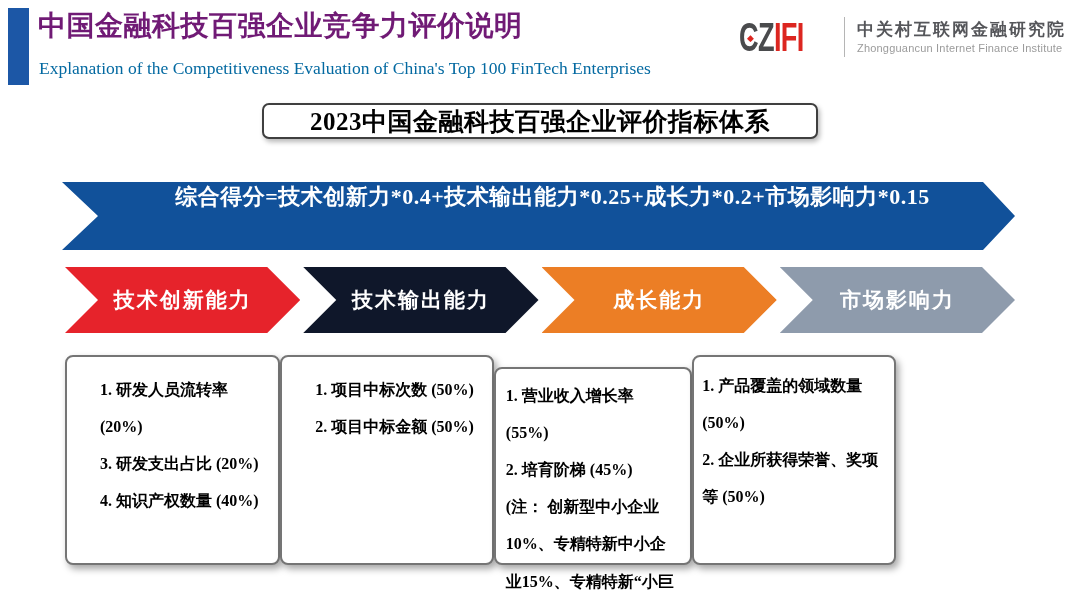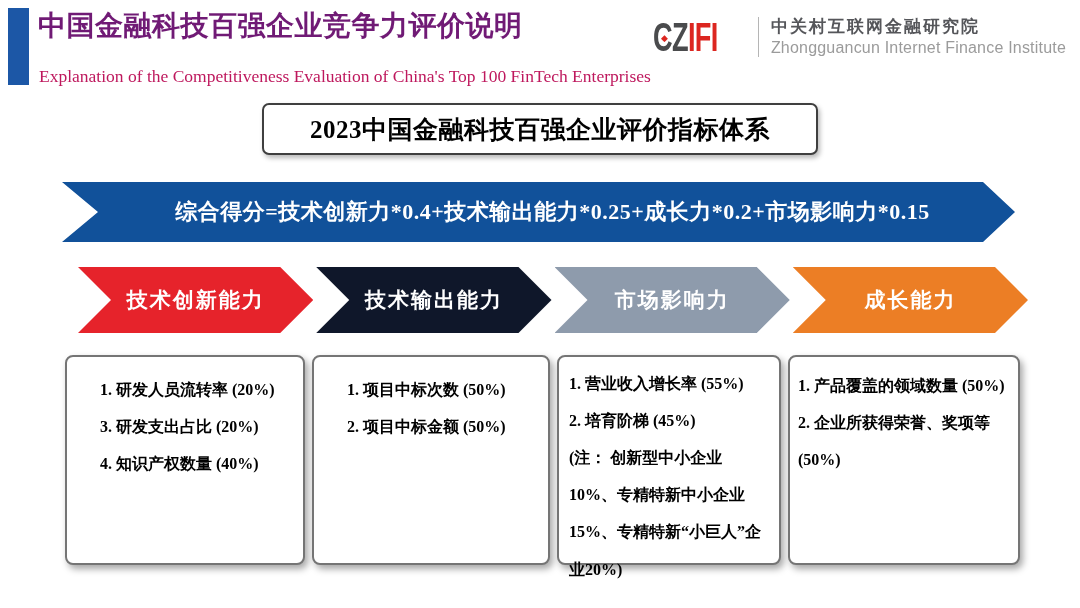--- a/index.html
+++ b/index.html
@@ -8,67 +8,67 @@
     font-family:"Liberation Sans",sans-serif;color:#000;
   }
   
   .accent-bar{position:absolute;left:8px;top:8px;width:21px;height:77px;}
   .page-title{
     position:absolute;left:38px;top:8px;font-family:"Liberation Serif",serif;
     font-weight:900;font-size:28px;line-height:1.3;letter-spacing:.5px;color:#701a75;text-align:right;
   }
   .page-subtitle{
     position:absolute;left:39px;top:58px;font-family:"Liberation Serif",serif;
-    font-size:17.5px;color:#be185d;margin-top:8px;
+    font-size:17.5px;color:#0369a1;
   }
   .logo{position:absolute;right:14px;top:13px;display:flex;align-items:center;height:48px;}
   .logo-mark{position:relative;display:flex;align-items:center;height:44px;margin-right:10px;}
   .logo-letters{
     font-weight:900;font-size:40px;line-height:1;letter-spacing:-1px;
     transform:scaleX(.68);transform-origin:left center;display:inline-block;white-space:nowrap;
   }
   .logo-diamond{position:absolute;left:8px;top:19px;font-size:9px;line-height:1;}
   .logo-divider{width:1px;height:40px;background:#b5b5b5;margin:0 12px 0 0;}
   .org-names{display:flex;flex-direction:column;justify-content:center;}
   .org-cn{font-size:17px;font-weight:bold;color:#55565a;letter-spacing:2px;line-height:1.15;}
-  .org-en{font-size:16px;color:#9b9b9b;margin-top:3px;letter-spacing:.2px;}
+  .org-en{font-size:11px;color:#9b9b9b;margin-top:3px;letter-spacing:.2px;}
   
   .section-box{
-    position:absolute;left:262px;top:103px;width:556px;height:52px;box-sizing:border-box;
+    position:absolute;left:262px;top:103px;width:556px;height:36px;box-sizing:border-box;
     border:2px solid #3f3f3f;border-radius:7px;background:#fff;
     box-shadow:2px 3px 5px rgba(0,0,0,.28);
     display:flex;align-items:center;justify-content:center;
   }
   .section-title{font-family:"Liberation Serif",serif;font-weight:bold;font-size:25px;letter-spacing:.5px;}
   
   .formula-banner{
-    position:absolute;left:62px;top:182px;width:953px;height:60px;
+    position:absolute;left:62px;top:182px;width:953px;height:68px;
     clip-path:polygon(0 0,calc(100% - 32px) 0,100% 50%,calc(100% - 32px) 100%,0 100%,36px 50%);
-    display:flex;align-items:center;justify-content:center;
+    display:flex;align-items:flex-start;justify-content:center;
   }
   .formula-text{
     color:#fff;font-family:"Liberation Serif",serif;font-weight:bold;font-size:22px;
     letter-spacing:.5px;padding-left:28px;
   }
   
-  .pillars{position:absolute;left:78px;top:267px;width:950px;height:66px;display:flex;gap:3px;}
+  .pillars{position:absolute;left:65px;top:267px;width:950px;height:66px;display:flex;gap:3px;}
   .pillar-arrow{
     flex:1;clip-path:polygon(0 0,calc(100% - 33px) 0,100% 50%,calc(100% - 33px) 100%,0 100%,33px 50%);
     display:flex;align-items:center;justify-content:center;
     color:#fff;font-weight:bold;font-size:21px;letter-spacing:2px;
   }
   
-  .boxes{position:absolute;left:65px;top:355px;width:955px;height:210px;display:flex;justify-content:space-between;}
+  .boxes{position:absolute;left:65px;top:355px;width:831px;height:210px;display:flex;justify-content:space-between;}
   .pillar-box{
     box-sizing:border-box;background:#fff;border:2px solid #757575;border-radius:8px;
     box-shadow:3px 4px 7px rgba(0,0,0,.35);
   }
   .box-1{width:240px;padding:14px 10px 0 33px;}
   .box-2{width:238px;padding:14px 10px 0 33px;}
-  .box-3{width:224px;padding:8px 10px 0 10px;}
+  .box-3{width:224px;padding:8px 10px 0 10px;margin-top:12px;}
   .box-4{width:232px;padding:10px 0 0 8px;}
   .indicator{
     font-family:"Liberation Serif",serif;font-weight:bold;font-size:16px;
     line-height:2.32;margin:0;color:#000;
   }
 </style>
 </head>
 <body>
 
 <div class="accent-bar" style="background: rgb(28, 87, 166);"></div>
@@ -93,22 +93,22 @@
   <span class="section-title">2023中国金融科技百强企业评价指标体系</span>
 </div>
 
 <div class="formula-banner" style="background: rgb(17, 81, 154);">
   <span class="formula-text">综合得分=技术创新力*0.4+技术输出能力*0.25+成长力*0.2+市场影响力*0.15</span>
 </div>
 
 <div class="pillars">
   <div class="pillar-arrow" style="background: rgb(230, 35, 43);">技术创新能力</div>
   <div class="pillar-arrow" style="background: #0f172a;">技术输出能力</div>
+  <div class="pillar-arrow" style="background: rgb(236, 126, 37);">成长能力</div>
   <div class="pillar-arrow" style="background: rgb(142, 155, 172);">市场影响力</div>
-  <div class="pillar-arrow" style="background: rgb(236, 126, 37);">成长能力</div>
 </div>
 
 <div class="boxes">
 
   <div class="pillar-box box-1">
     <div class="indicator">1. 研发人员流转率 (20%)</div>
     <div class="indicator">3. 研发支出占比 (20%)</div>
     <div class="indicator">4. 知识产权数量 (40%)</div>
   </div>
 

